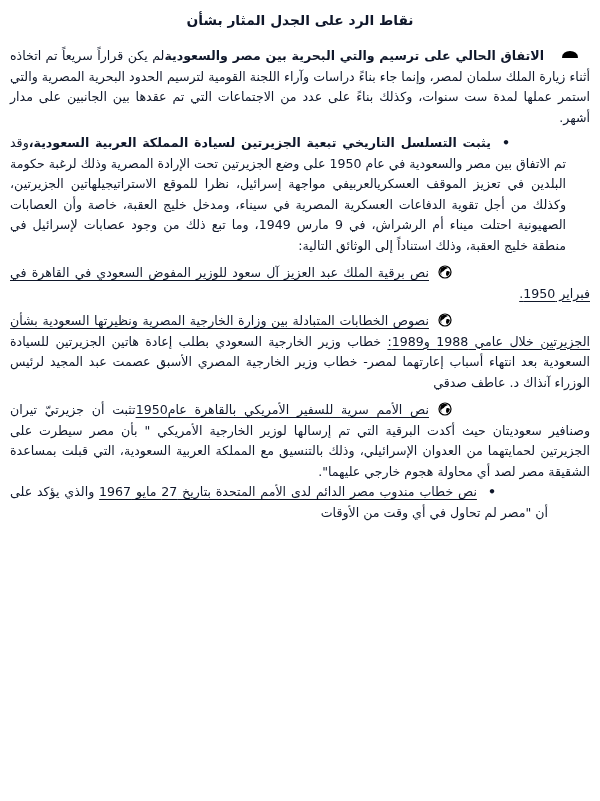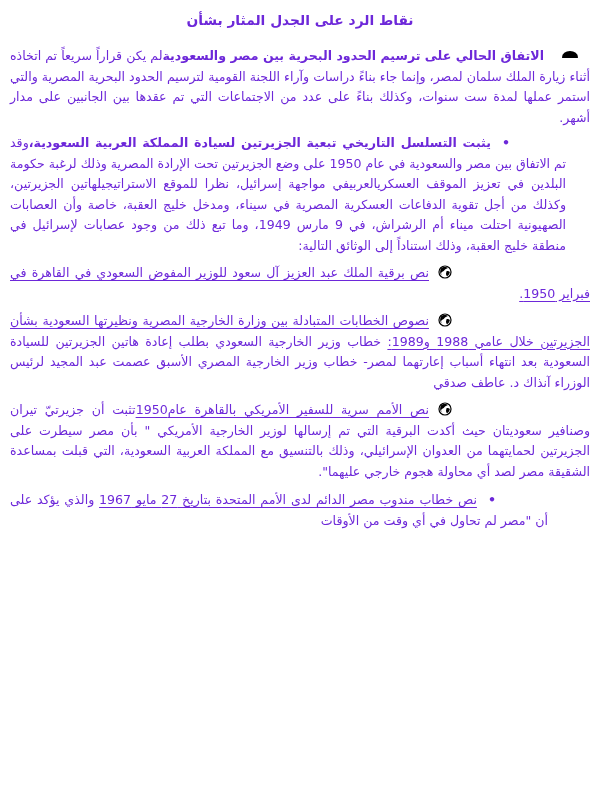--- a/index.html
+++ b/index.html
@@ -1,49 +1,49 @@
 <!DOCTYPE html>
 <html lang="ar" dir="rtl"><head>
 <meta charset="utf-8">
 <style>
   html,body{margin:0;padding:0;background:#fff;}
   .page{
     width:600px;height:801px;box-sizing:border-box;
     padding:8px 10px 0 10px;overflow:hidden;
-    background:#fff;color:#6d28d9;direction:rtl;
+    background:#fff;color:#0f172a;direction:rtl;
     font-family:"DejaVu Sans",sans-serif;
   }
   .title{text-align:center;font-weight:bold;font-size:13.8px;line-height:20px;margin:2px 0 16px 0;}
   .p{font-size:12.6px;line-height:20.5px;text-align:justify;margin:0;}
   .p b{font-weight:bold;}
   .p u{text-underline-offset:3px;}
   .lvl1{text-indent:12px;margin-top:8px;}
   .lvl2{padding-right:24px;text-indent:28px;margin-top:5px;}
   .lvl3{text-indent:138px;margin-top:7px;}
   .g1{}
-  .last{padding-right:42px;text-indent:26px;margin-top:8px;}
+  .last{padding-right:42px;text-indent:26px;margin-top:0;}
   .mound{
     display:inline-block;width:16px;height:7px;background:#000;
     border-radius:9px 9px 1px 1px / 7px 7px 1px 1px;
     margin-left:18px;vertical-align:2px;
   }
   .dot{display:inline-block;margin-left:11px;font-weight:bold;}
   .gicon{display:inline-block;margin-left:9px;vertical-align:-2px;line-height:0;}
   .gicon svg{display:block;}
 </style>
 </head>
 <body>
 
 <div class="page">
 
   <div class="title">
     <div>نقاط الرد على الجدل المثار بشأن</div>
   </div>
 
-  <p class="p lvl1"><span class="mound"></span><b>الاتفاق الحالي على ترسيم الحدود البحرية بين مصر والسعودية</b><span>لم يكن قراراً سريعاً تم اتخاذه أثناء زيارة الملك سلمان لمصر، وإنما جاء بناءً دراسات وآراء اللجنة القومية لترسيم الحدود البحرية المصرية والتي استمر عملها لمدة ست سنوات، وكذلك بناءً على عدد من الاجتماعات التي تم عقدها بين الجانبين على مدار أشهر.</span></p>
+  <p class="p lvl1"><span class="mound"></span><b>الاتفاق الحالي على ترسيم والتي البحرية بين مصر والسعودية</b><span>لم يكن قراراً سريعاً تم اتخاذه أثناء زيارة الملك سلمان لمصر، وإنما جاء بناءً دراسات وآراء اللجنة القومية لترسيم الحدود البحرية المصرية والتي استمر عملها لمدة ست سنوات، وكذلك بناءً على عدد من الاجتماعات التي تم عقدها بين الجانبين على مدار أشهر.</span></p>
 
 
   <p class="p lvl2"><span class="dot">•</span><b>يثبت التسلسل التاريخي تبعية الجزيرتين لسيادة المملكة العربية السعودية،</b><span>وقد تم الاتفاق بين مصر والسعودية في عام 1950 على وضع الجزيرتين تحت الإرادة المصرية وذلك لرغبة حكومة البلدين في تعزيز الموقف العسكريالعربيفي مواجهة إسرائيل، نظرا للموقع الاستراتيجيلهاتين الجزيرتين، وكذلك من أجل تقوية الدفاعات العسكرية المصرية في سيناء، ومدخل خليج العقبة، خاصة وأن العصابات الصهيونية احتلت ميناء أم الرشراش، في 9 مارس 1949، وما تبع ذلك من وجود عصابات لإسرائيل في منطقة خليج العقبة، وذلك استناداً إلى الوثائق التالية:</span></p>
 
   <p class="p lvl3 g1"><span class="gicon"><svg width="14" height="14" viewBox="0 0 20 20" aria-hidden="true">
           <circle cx="10" cy="10" r="8.6" fill="#fff" stroke="#000" stroke-width="1.7"></circle>
           <path d="M4.2 5 C7 2.4 12 2.5 14.2 4.4 C12.2 6 10.1 5.5 9.1 7.5 C8.1 9.5 5.6 9 4.7 11 C3.9 12.6 5.1 14.4 6.6 15.4 C4.1 14.4 2.7 12 3.1 9 C3.3 7.4 3.6 6 4.2 5 Z" fill="#000"></path>
           <path d="M12.1 9 C13.6 8.2 15.6 8.6 16.9 10 C16.6 12.5 15.1 14.8 12.9 15.9 C11.6 14.5 11.1 12.5 11.7 11 C11.9 10.2 12 9.6 12.1 9 Z" fill="#000"></path>
         </svg></span><u>نص برقية الملك عبد العزيز آل سعود للوزير المفوض السعودي في القاهرة في فبراير 1950.</u><span></span></p>
 

